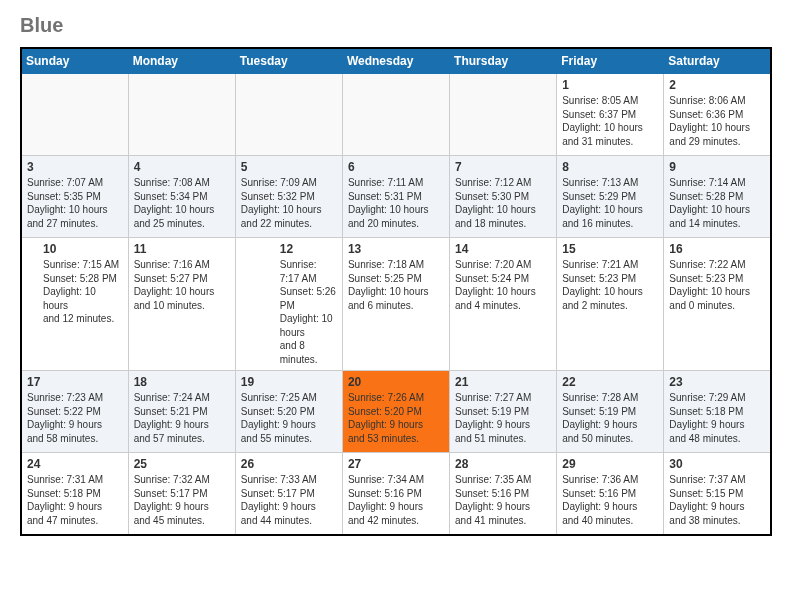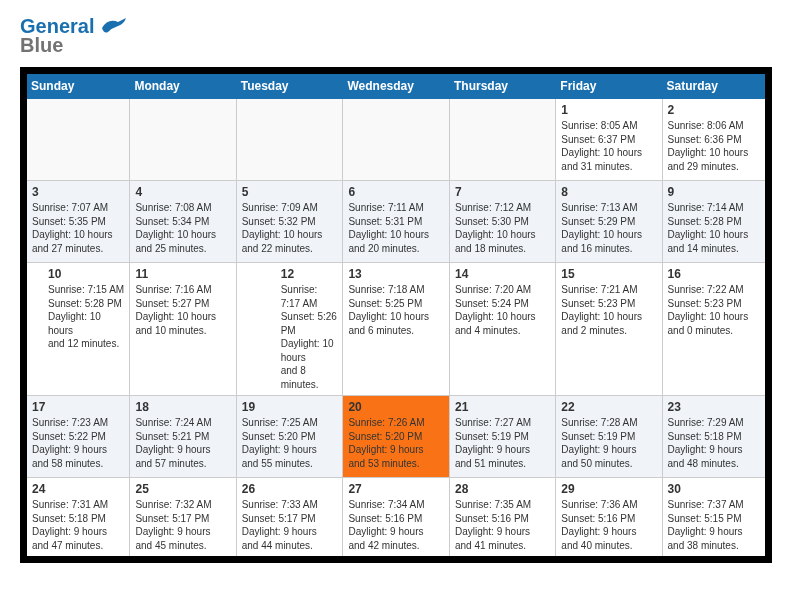--- a/index.html
+++ b/index.html
@@ -34,21 +34,21 @@
       color: #333;
       line-height: 1.1;
     }
     .location {
       font-size: 14px;
       color: #555;
     }
     .calendar {
       width: 100%;
       border-collapse: collapse;
-      border: 7px solid #000000;
+      border: 2px solid #000000;
     }
     .calendar th {
       background: #1a6faf;
       color: #fff;
       font-size: 12px;
       font-weight: bold;
       padding: 5px 4px;
       text-align: left;
       border: 1px solid #1a6faf;
     }
@@ -79,28 +79,20 @@
       color: #333;
     }
     .empty { background: #f9f9f9 !important; }
   </style>
 </head>
 <body>
 
 <div class="page">
   <div class="header">
     <div class="logo">
-      <div style="display:flex; align-items:center;">
-        <span style="font-size:20px; font-weight:bold; color:#333; line-height:1;">
-          <span style="color:#1a6faf;">General</span>
-        </span>
-        <svg width="28" height="20" viewBox="0 0 28 20" style="margin-left:4px;">
-          <path d="M4,12 Q10,2 20,6 Q24,4 28,2 Q26,8 20,10 Q14,12 10,16 Q6,18 4,12 Z" fill="#1a6faf"></path>
-        </svg>
-      </div>
       <span style="font-size:20px; font-weight:bold; color:#737373; margin-top:-2px;">Blue</span>
     </div>
     <div class="title-block">
       <div class="month-title"></div>
       <div class="location"></div>
     </div>
   </div>
 
   <table class="calendar" id="cal-table">
     <thead>

